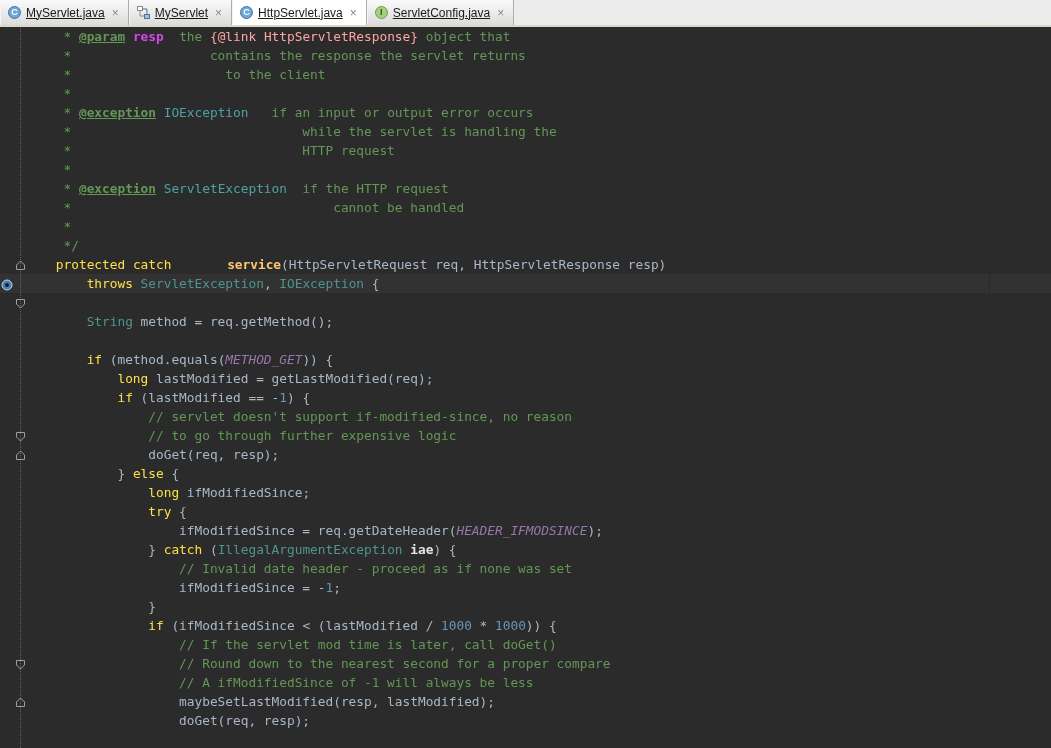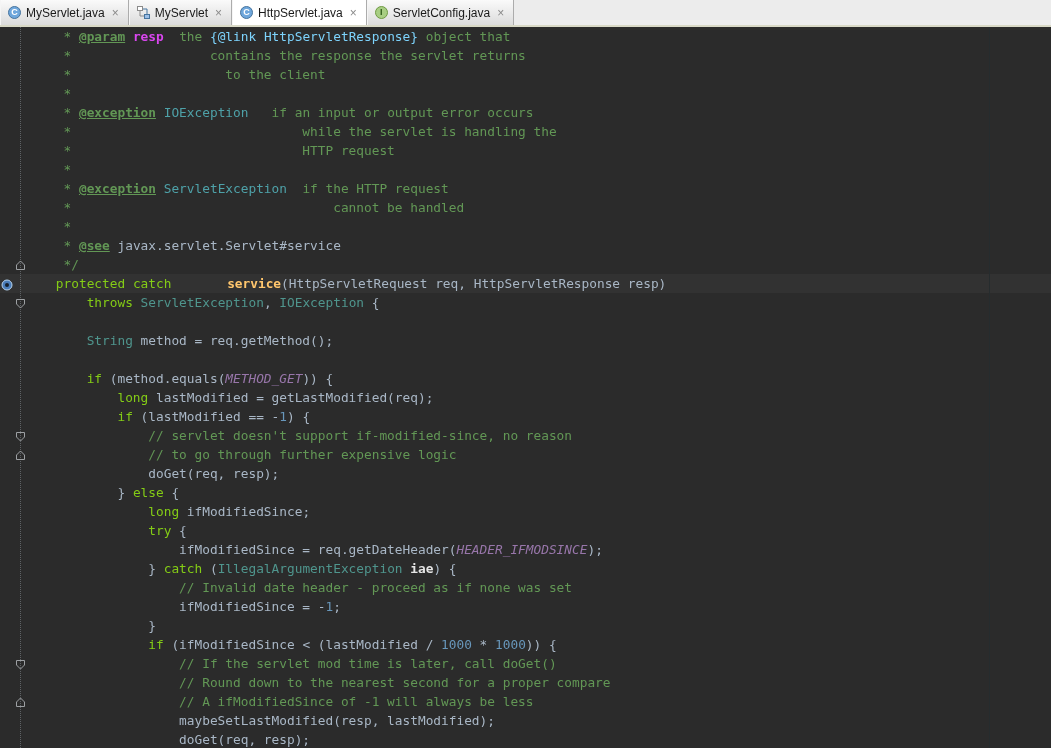--- a/index.html
+++ b/index.html
@@ -12,21 +12,21 @@
     height:25px;background:#ECECEC;display:flex;align-items:stretch;
     border-bottom:2px solid #D9D9C6;
   }
   .tab{
     display:flex;align-items:center;padding:0 9px 0 7px;cursor:default;
     background:linear-gradient(#FAFAFA,#DCDCDC);
     border-right:1px solid #ACACAC;border-left:1px solid #F5F5F5;
     font-size:12px;color:#1A1A1A;white-space:nowrap;
   }
   .tab.active{background:#FFFFFF;}
-  .tlabel{margin:0 2px 0 5px;}
+  .tlabel{margin:0 2px 0 5px;text-decoration:underline;}
   .tclose{color:#8A8A8A;font-size:12px;margin-left:5px;line-height:1;}
   .ticon{
     width:13px;height:13px;border-radius:50%;flex:0 0 13px;
     display:flex;align-items:center;justify-content:center;
     font-size:9px;font-weight:bold;color:#FFFFFF;line-height:13px;
   }
   .ticon.cls{background:#6FA7DC;border:1px solid #46749E;box-sizing:border-box;}
   .ticon.ifc{background:#A8CE83;border:1px solid #6F9A43;box-sizing:border-box;color:#2F5A1A;}
   .tabfill{flex:1;background:#ECECEC;}
   
@@ -37,30 +37,30 @@
   #code{position:relative;z-index:1;}
   .code-line{
     height:19px;white-space:pre;padding-left:25px;
     font-family:"DejaVu Sans Mono",monospace;font-size:12.8px;line-height:19px;
   }
   .gutter-icon{position:absolute;width:13px;height:13px;left:14px;z-index:4;}
   .gutter-icon.ovr{left:1px;width:12px;height:12px;}
   
   .tok-t {color:#A9B7C6;}
   .tok-b {color:#e5e5e5;font-weight:bold;}
-  .tok-k {color:#84cc16;}
+  .tok-k {color:#fde047;}
   .tok-m {color:#FFC66D;font-weight:bold;margin-left:48px;}
   .tok-c {color:#4F958D;}
   .tok-sc{color:#9876AA;font-style:italic;}
   .tok-n {color:#6897BB;}
   .tok-cm{color:#629755;}
   .tok-d {color:#629755;}
   .tok-dt{color:#629755;font-weight:bold;text-decoration:underline;}
   .tok-dv{color:#d946ef;font-weight:bold;}
-  .tok-dl{color:#7dd3fc;}
+  .tok-dl{color:#fca5a5;}
   .tok-dr{color:#4EA1A8;}
   .tok-ds{color:#A9B7C6;}
 </style>
 </head>
 <body>
 
 <div class="tabbar">
 
   <div class="tab">
     <span class="ticon cls">C</span>
@@ -129,21 +129,20 @@
       <div class="code-line"><span class="tok-d">     *                  contains the response the servlet returns</span></div>
       <div class="code-line"><span class="tok-d">     *                    to the client</span></div>
       <div class="code-line"><span class="tok-d">     *</span></div>
       <div class="code-line"><span class="tok-d">     * </span><span class="tok-dt">@exception</span><span class="tok-d"> </span><span class="tok-dr">IOException</span><span class="tok-d">   if an input or output error occurs</span></div>
       <div class="code-line"><span class="tok-d">     *                              while the servlet is handling the</span></div>
       <div class="code-line"><span class="tok-d">     *                              HTTP request</span></div>
       <div class="code-line"><span class="tok-d">     *</span></div>
       <div class="code-line"><span class="tok-d">     * </span><span class="tok-dt">@exception</span><span class="tok-d"> </span><span class="tok-dr">ServletException</span><span class="tok-d">  if the HTTP request</span></div>
       <div class="code-line"><span class="tok-d">     *                                  cannot be handled</span></div>
       <div class="code-line"><span class="tok-d">     *</span></div>
-      <div class="code-line"><span class="tok-d">     * </span><span class="tok-dt">@see</span><span class="tok-d"> </span><span class="tok-ds">javax.servlet.Servlet#service</span></div>
       <div class="code-line"><span class="tok-d">     */</span></div>
       <div class="code-line"><span class="tok-t">    </span><span class="tok-k">protected</span><span class="tok-t"> </span><span class="tok-k">catch</span><span class="tok-t"> </span><span class="tok-m">service</span><span class="tok-t">(HttpServletRequest req, HttpServletResponse resp)</span></div>
       <div class="code-line"><span class="tok-t">        </span><span class="tok-k">throws</span><span class="tok-t"> </span><span class="tok-c">ServletException</span><span class="tok-t">, </span><span class="tok-c">IOException</span><span class="tok-t"> {</span></div>
       <div class="code-line"></div>
       <div class="code-line"><span class="tok-t">        </span><span class="tok-c">String</span><span class="tok-t"> method = req.getMethod();</span></div>
       <div class="code-line"></div>
       <div class="code-line"><span class="tok-t">        </span><span class="tok-k">if</span><span class="tok-t"> (method.equals(</span><span class="tok-sc">METHOD_GET</span><span class="tok-t">)) {</span></div>
       <div class="code-line"><span class="tok-t">            </span><span class="tok-k">long</span><span class="tok-t"> lastModified = getLastModified(req);</span></div>
       <div class="code-line"><span class="tok-t">            </span><span class="tok-k">if</span><span class="tok-t"> (lastModified == -</span><span class="tok-n">1</span><span class="tok-t">) {</span></div>
       <div class="code-line"><span class="tok-cm">                // servlet doesn't support if-modified-since, no reason</span></div>

